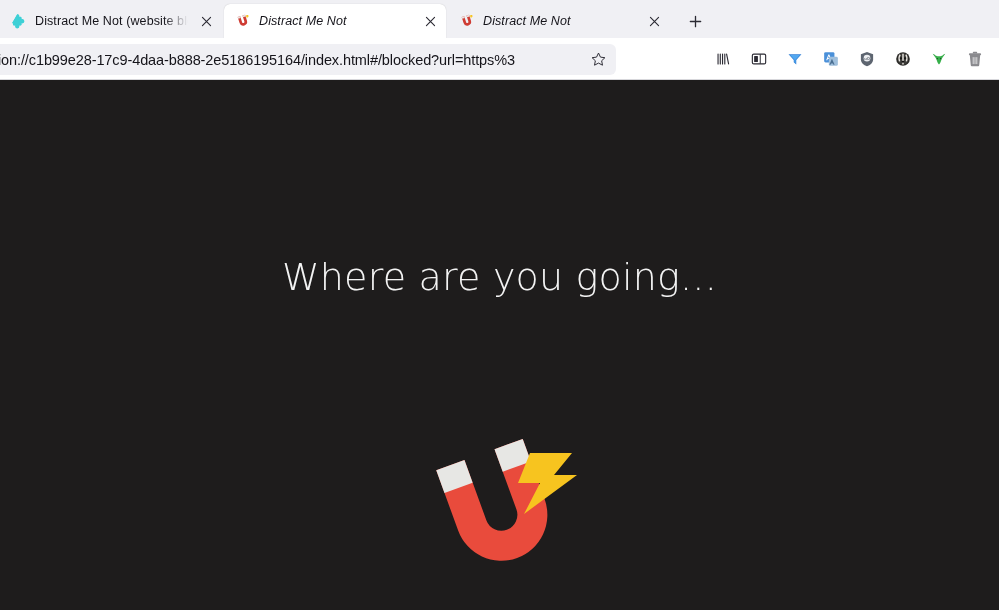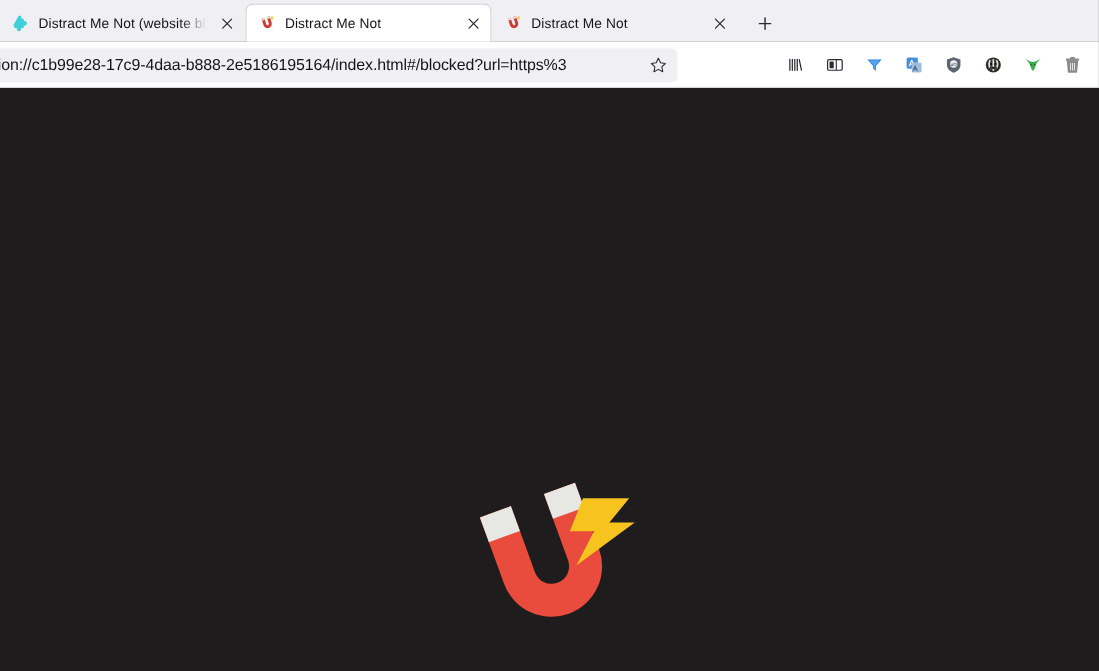--- a/index.html
+++ b/index.html
@@ -49,21 +49,21 @@
   }
   .tab-title {
     flex: 1 1 auto;
     overflow: hidden;
     font-size: 12.5px;
     line-height: 16px;
     letter-spacing: .1px;
     mask-image: linear-gradient(to right, #000 84%, transparent 100%);
     -webkit-mask-image: linear-gradient(to right, #000 84%, transparent 100%);
   }
-  .tab-title.full { mask-image: none; -webkit-mask-image: none; }
+  .tab-title.full { mask-image: none; font-style: italic; -webkit-mask-image: none; }
 
   .tab-close {
     width: 20px; height: 20px;
     flex: 0 0 20px;
     display: flex; align-items: center; justify-content: center;
     border-radius: 4px;
     color: #3a3a3e;
   }
   .tab-close svg { display: block; }
 
@@ -308,20 +308,21 @@
             <path d="M12 8.4 L12 15.2"></path>
           </g>
         </svg>
       </div>
 
     </div>
   </div>
 
   <div class="page">
 
+    <div class="block-heading">Where are you going...</div>
 
     <div class="magnet-wrap">
       <svg viewBox="0 0 160 160" aria-hidden="true">
         <g transform="rotate(-20 80 80)">
 
           <path d="M34 20
                    L34 84
                    a46 46 0 0 0 92 0
                    L126 20
                    L96 20

